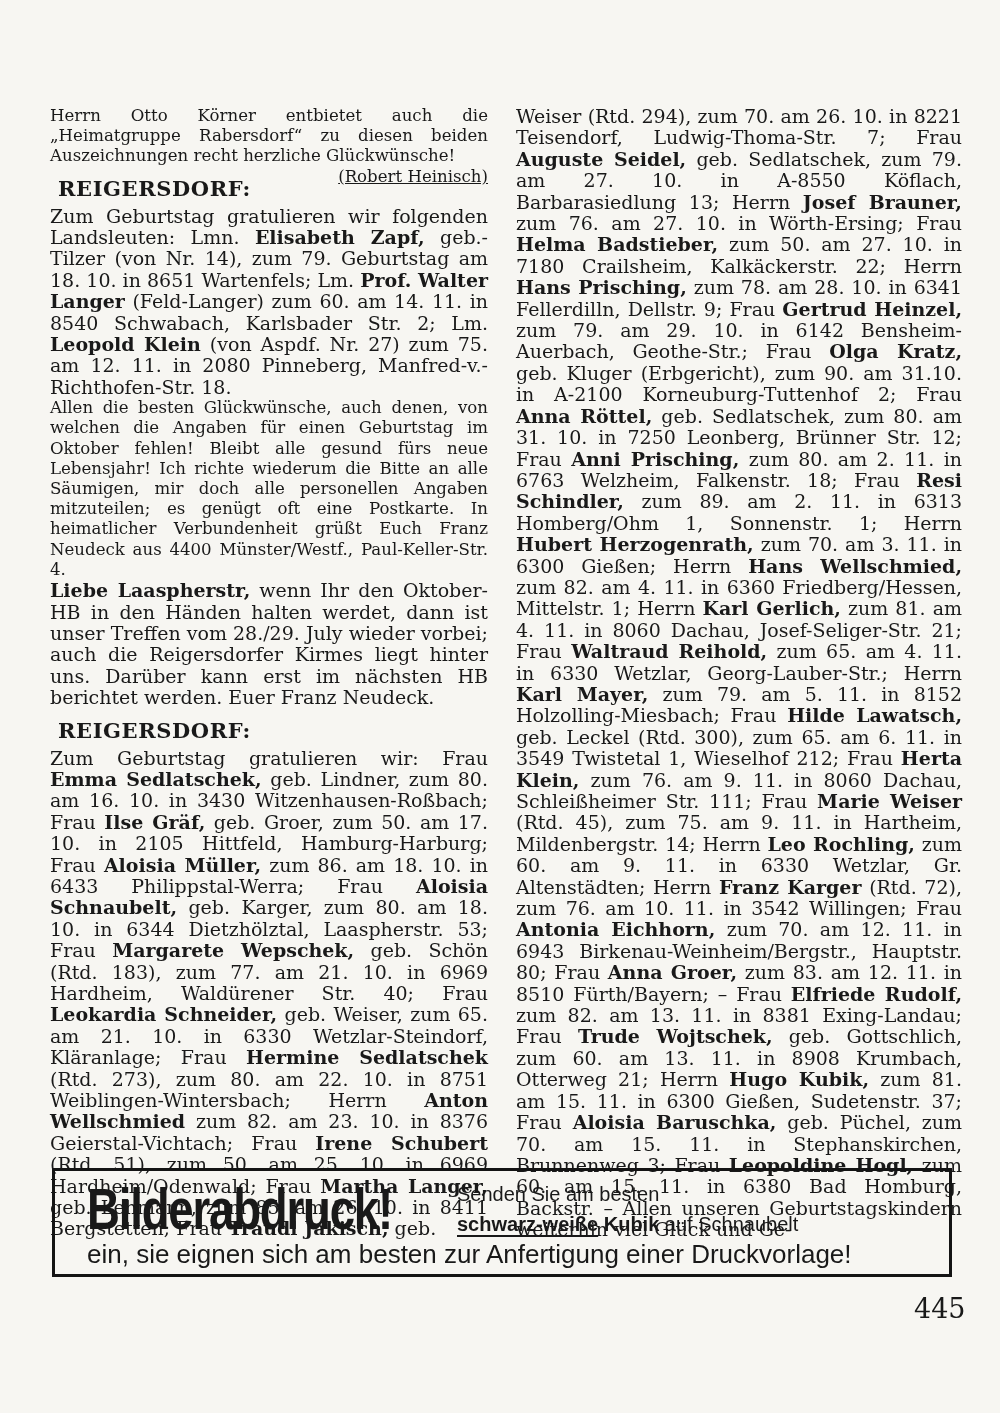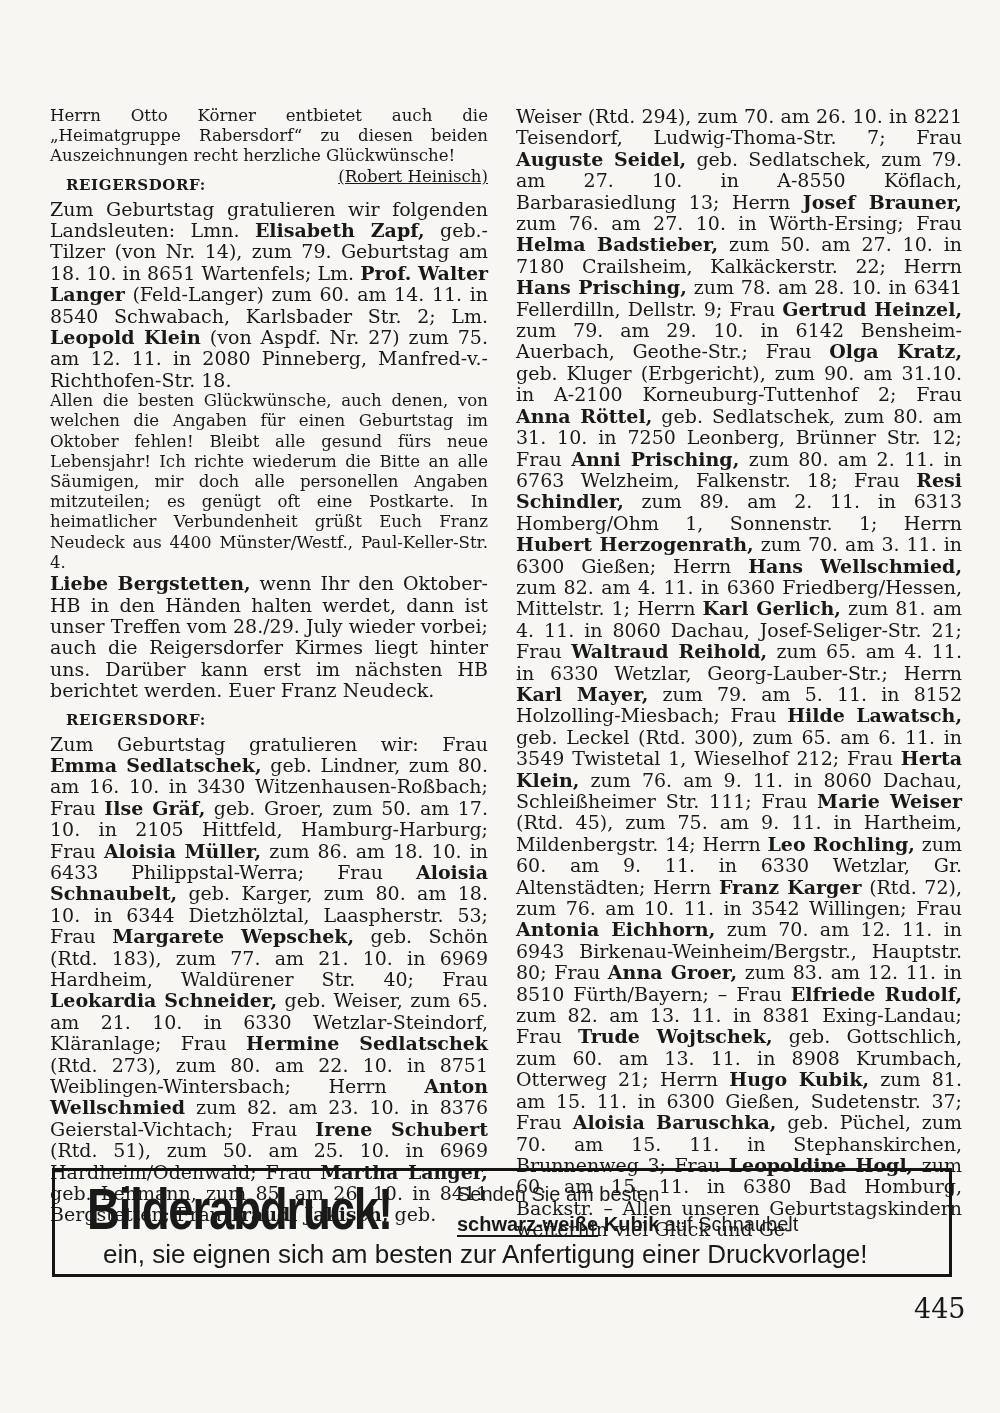--- a/index.html
+++ b/index.html
@@ -16,23 +16,23 @@
   .col-right{left:516px;width:446px;}
   p.body{
     font-size:19px;line-height:21.4px;
     text-align:justify;margin:0;
   }
   p.small{
     font-size:16.6px;line-height:20.2px;
     text-align:justify;margin:0;
   }
   h2.section{
-    font-size:15px;font-weight:bold;
+    font-size:21px;font-weight:bold;
     letter-spacing:0.6px;
-    margin:9px 0 5px 16px;
+    margin:9px 0 5px 8px;
   }
   .mt{margin-top:8px;}
   .fr{float:right;text-decoration:underline;}
   b{font-weight:bold;}
   
   .ad-box{
     position:absolute;left:52px;top:1168px;
     width:894px;height:103px;
     border:3px solid #141414;
     background:transparent;
@@ -44,37 +44,37 @@
     font-size:57px;font-weight:bold;line-height:60px;
     letter-spacing:-1.5px;white-space:nowrap;
     transform:scaleX(0.80);transform-origin:left top;
   }
   .ad-right{font-size:20px;line-height:30px;padding-top:2px;}
   .ad-right .u{
     text-decoration:underline;
     text-decoration-thickness:2px;
     text-underline-offset:4px;
   }
-  .ad-line3{font-size:26px;line-height:28px;padding:1px 10px 0 32px;margin-left:16px;}
+  .ad-line3{font-size:26px;line-height:28px;padding:1px 10px 0 32px;}
   .page-number{
     position:absolute;left:914px;top:1293px;
     font-size:27px;font-family:"DejaVu Serif", serif;
   }
 </style>
 </head>
 <body>
 
 <div class="page">
 
   <div class="col col-left">
     <p class="small"><span>Herrn Otto Körner entbietet auch die „Heimatgruppe Rabersdorf“ zu diesen beiden Auszeichnungen recht herzliche Glückwünsche! </span><span class="fr">(Robert Heinisch)</span></p>
     <h2 class="section">REIGERSDORF:</h2>
     <p class="body"><span>Zum Geburtstag gratulieren wir folgenden Landsleuten: Lmn. </span><b>Elisabeth Zapf,</b><span> geb.-Tilzer (von Nr. 14), zum 79. Geburtstag am 18. 10. in 8651 Wartenfels; Lm. </span><b>Prof. Walter Langer</b><span> (Feld-Langer) zum 60. am 14. 11. in 8540 Schwabach, Karlsbader Str. 2; Lm. </span><b>Leopold Klein</b><span> (von Aspdf. Nr. 27) zum 75. am 12. 11. in 2080 Pinneberg, Manfred-v.-Richthofen-Str. 18.</span></p>
     <p class="small"><span>Allen die besten Glückwünsche, auch denen, von welchen die Angaben für einen Geburtstag im Oktober fehlen! Bleibt alle gesund fürs neue Lebensjahr! Ich richte wiederum die Bitte an alle Säumigen, mir doch alle personellen Angaben mitzuteilen; es genügt oft eine Postkarte. In heimatlicher Verbundenheit grüßt Euch Franz Neudeck aus 4400 Münster/Westf., Paul-Keller-Str. 4.</span></p>
-    <p class="body mt"><b>Liebe Bergstetten,</b><span> wenn Ihr den Oktober-HB in den Händen halten werdet, dann ist unser Treffen vom 28./29. July wieder vorbei; auch die Reigersdorfer Kirmes liegt hinter uns. Darüber kann erst im nächsten HB berichtet werden. Euer Franz Neudeck.</span></p>
+    <p class="body mt"><b>Liebe Laaspherstr,</b><span> wenn Ihr den Oktober-HB in den Händen halten werdet, dann ist unser Treffen vom 28./29. July wieder vorbei; auch die Reigersdorfer Kirmes liegt hinter uns. Darüber kann erst im nächsten HB berichtet werden. Euer Franz Neudeck.</span></p>
     <h2 class="section">REIGERSDORF:</h2>
     <p class="body"><span>Zum Geburtstag gratulieren wir: Frau </span><b>Emma Sedlatschek,</b><span> geb. Lindner, zum 80. am 16. 10. in 3430 Witzenhausen-Roßbach; Frau </span><b>Ilse Gräf,</b><span> geb. Groer, zum 50. am 17. 10. in 2105 Hittfeld, Hamburg-Harburg; Frau </span><b>Aloisia Müller,</b><span> zum 86. am 18. 10. in 6433 Philippstal-Werra; Frau </span><b>Aloisia Schnaubelt,</b><span> geb. Karger, zum 80. am 18. 10. in 6344 Dietzhölztal, Laaspherstr. 53; Frau </span><b>Margarete Wepschek,</b><span> geb. Schön (Rtd. 183), zum 77. am 21. 10. in 6969 Hardheim, Waldürener Str. 40; Frau </span><b>Leokardia Schneider,</b><span> geb. Weiser, zum 65. am 21. 10. in 6330 Wetzlar-Steindorf, Kläranlage; Frau </span><b>Hermine Sedlatschek</b><span> (Rtd. 273), zum 80. am 22. 10. in 8751 Weiblingen-Wintersbach; Herrn </span><b>Anton Wellschmied</b><span> zum 82. am 23. 10. in 8376 Geierstal-Vichtach; Frau </span><b>Irene Schubert</b><span> (Rtd. 51), zum 50. am 25. 10. in 6969 Hardheim/Odenwald; Frau </span><b>Martha Langer,</b><span> geb. Lehmann, zum 85. am 26. 10. in 8411 Bergstetten; Frau </span><b>Traudl Jakisch,</b><span> geb.</span></p>
   </div>
 
   <div class="col col-right">
     <p class="body"><span>Weiser (Rtd. 294), zum 70. am 26. 10. in 8221 Teisendorf, Ludwig-Thoma-Str. 7; Frau </span><b>Auguste Seidel,</b><span> geb. Sedlatschek, zum 79. am 27. 10. in A-8550 Köflach, Barbarasiedlung 13; Herrn </span><b>Josef Brauner,</b><span> zum 76. am 27. 10. in Wörth-Ersing; Frau </span><b>Helma Badstieber,</b><span> zum 50. am 27. 10. in 7180 Crailsheim, Kalkäckerstr. 22; Herrn </span><b>Hans Prisching,</b><span> zum 78. am 28. 10. in 6341 Fellerdilln, Dellstr. 9; Frau </span><b>Gertrud Heinzel,</b><span> zum 79. am 29. 10. in 6142 Bensheim-Auerbach, Geothe-Str.; Frau </span><b>Olga Kratz,</b><span> geb. Kluger (Erbgericht), zum 90. am 31.10. in A-2100 Korneuburg-Tuttenhof 2; Frau </span><b>Anna Röttel,</b><span> geb. Sedlatschek, zum 80. am 31. 10. in 7250 Leonberg, Brünner Str. 12; Frau </span><b>Anni Prisching,</b><span> zum 80. am 2. 11. in 6763 Welzheim, Falkenstr. 18; Frau </span><b>Resi Schindler,</b><span> zum 89. am 2. 11. in 6313 Homberg/Ohm 1, Sonnenstr. 1; Herrn </span><b>Hubert Herzogenrath,</b><span> zum 70. am 3. 11. in 6300 Gießen; Herrn </span><b>Hans Wellschmied,</b><span> zum 82. am 4. 11. in 6360 Friedberg/Hessen, Mittelstr. 1; Herrn </span><b>Karl Gerlich,</b><span> zum 81. am 4. 11. in 8060 Dachau, Josef-Seliger-Str. 21; Frau </span><b>Waltraud Reihold,</b><span> zum 65. am 4. 11. in 6330 Wetzlar, Georg-Lauber-Str.; Herrn </span><b>Karl Mayer,</b><span> zum 79. am 5. 11. in 8152 Holzolling-Miesbach; Frau </span><b>Hilde Lawatsch,</b><span> geb. Leckel (Rtd. 300), zum 65. am 6. 11. in 3549 Twistetal 1, Wieselhof 212; Frau </span><b>Herta Klein,</b><span> zum 76. am 9. 11. in 8060 Dachau, Schleißheimer Str. 111; Frau </span><b>Marie Weiser</b><span> (Rtd. 45), zum 75. am 9. 11. in Hartheim, Mildenbergstr. 14; Herrn </span><b>Leo Rochling,</b><span> zum 60. am 9. 11. in 6330 Wetzlar, Gr. Altenstädten; Herrn </span><b>Franz Karger</b><span> (Rtd. 72), zum 76. am 10. 11. in 3542 Willingen; Frau </span><b>Antonia Eichhorn,</b><span> zum 70. am 12. 11. in 6943 Birkenau-Weinheim/Bergstr., Hauptstr. 80; Frau </span><b>Anna Groer,</b><span> zum 83. am 12. 11. in 8510 Fürth/Bayern; – Frau </span><b>Elfriede Rudolf,</b><span> zum 82. am 13. 11. in 8381 Exing-Landau; Frau </span><b>Trude Wojtschek,</b><span> geb. Gottschlich, zum 60. am 13. 11. in 8908 Krumbach, Otterweg 21; Herrn </span><b>Hugo Kubik,</b><span> zum 81. am 15. 11. in 6300 Gießen, Sudetenstr. 37; Frau </span><b>Aloisia Baruschka,</b><span> geb. Püchel, zum 70. am 15. 11. in Stephanskirchen, Brunnenweg 3; Frau </span><b>Leopoldine Hogl,</b><span> zum 60. am 15. 11. in 6380 Bad Homburg, Backstr. – Allen unseren Geburtstagskindern weiterhin viel Glück und Ge-</span></p>
   </div>
 
   <div class="ad-box">
     <div class="ad-row1">

